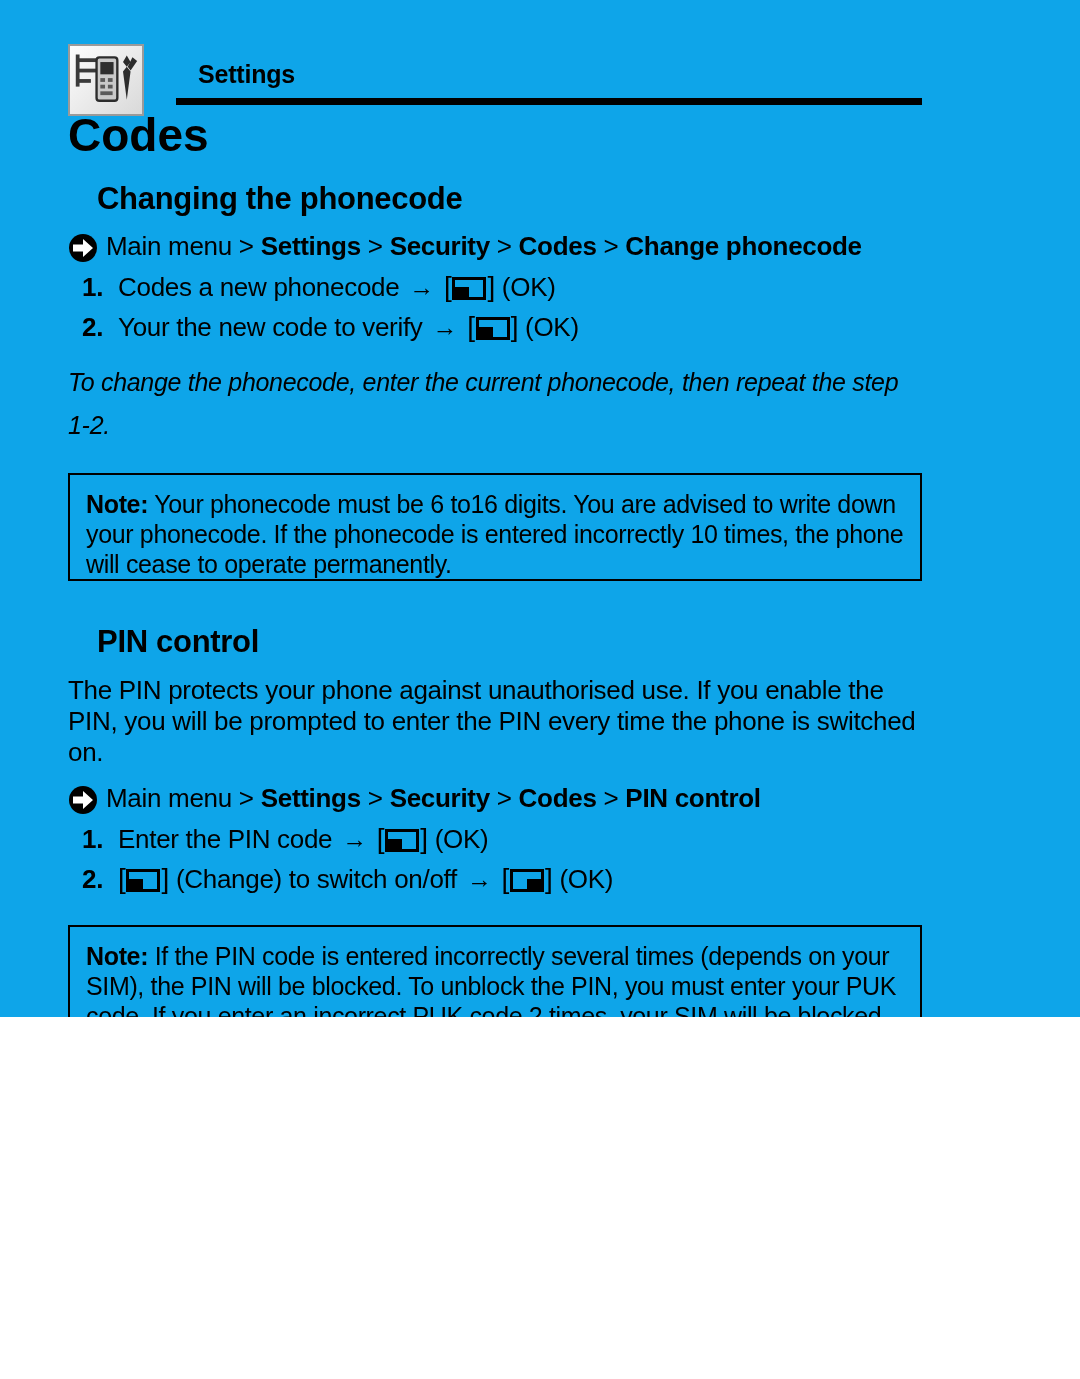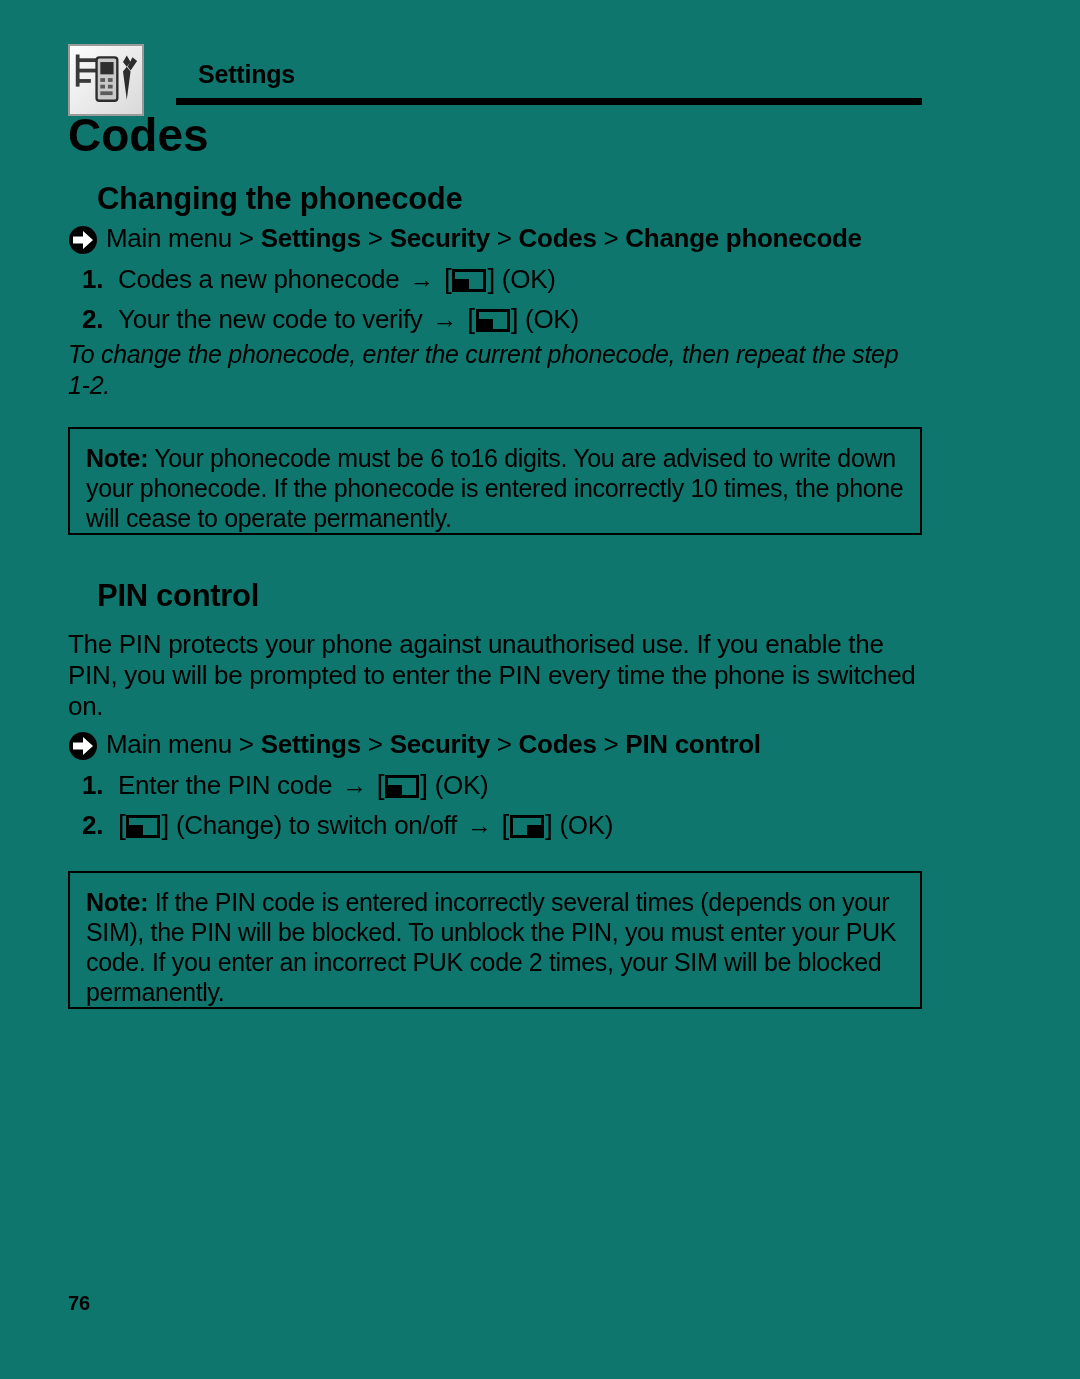--- a/index.html
+++ b/index.html
@@ -7,22 +7,22 @@
     padding: 0;
     background: #ffffff;
   }
   body {
     font-family: "Liberation Sans", sans-serif;
     color: #000000;
   }
   .page {
     position: relative;
     width: 1080px;
-    height: 1379px;
-    background: #0f766e;
+    height: 1017px;
+    background: #0ea5e9;
     overflow: hidden;
   }
 
   
   .header {
     position: absolute;
     left: 68px;
     top: 44px;
     width: 854px;
     height: 70px;
@@ -82,29 +82,30 @@
   }
   p, .row {
     margin: 0;
     font-size: 26px;
     line-height: 31px;
     letter-spacing: -0.3px;
   }
   .body-para { margin-top: 16px; }
   .italic-note {
     font-style: italic;
+    margin-top: 14px;
     font-size: 25px;
-    line-height: 31px;
+    line-height: 43px;
   }
 
   
   .navpath {
     display: flex;
     align-items: flex-start;
-    margin-top: 6px;
+    margin-top: 14px;
     font-size: 26px;
     line-height: 33px;
     letter-spacing: -0.3px;
   }
   .hook-icon {
     flex: 0 0 auto;
     width: 30px;
     height: 30px;
     margin-top: 3px;
     margin-right: 6px;

